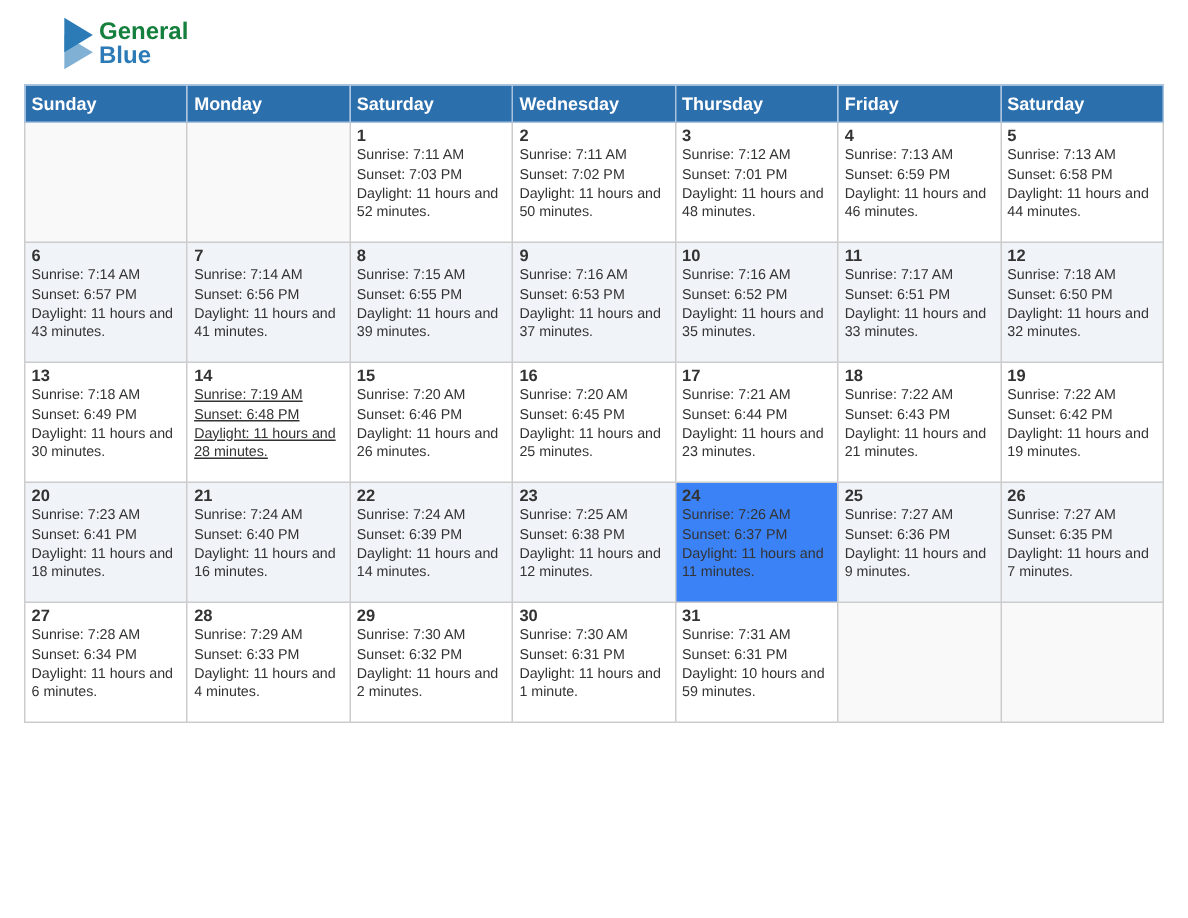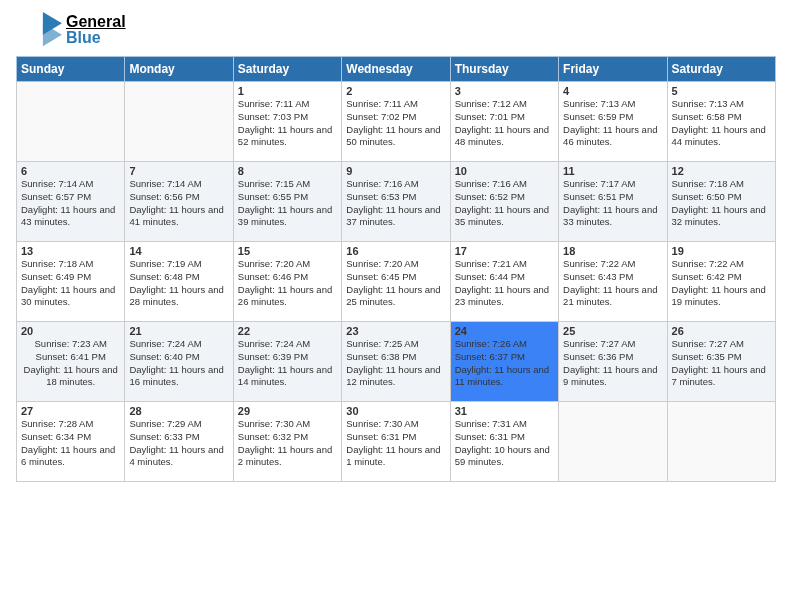--- a/index.html
+++ b/index.html
@@ -85,22 +85,21 @@
       height: 40px;
     }
     .logo-name {
       display: flex;
       flex-direction: column;
       line-height: 1;
     }
     .logo-general {
       font-size: 16px;
       font-weight: bold;
-      color: #000000;
-      text-decoration: underline;
+      color: #15803d;
     }
     .logo-blue {
       font-size: 16px;
       font-weight: bold;
       color: #2c7bb6;
     }
   </style>
 </head>
 <body>
 
@@ -216,21 +215,21 @@
         </tr>
         <tr>
           <td>
             <div class="day-num">13</div>
             <div class="cell-info" style="white-space: pre-line;">Sunrise: 7:18 AM
 Sunset: 6:49 PM
 Daylight: 11 hours and 30 minutes.</div>
           </td>
           <td>
             <div class="day-num">14</div>
-            <div class="cell-info" style="white-space: pre-line;">Sunrise: 7:19 AM
+            <div class="cell-info" style="white-space: pre-line; text-decoration: underline;">Sunrise: 7:19 AM
 Sunset: 6:48 PM
 Daylight: 11 hours and 28 minutes.</div>
           </td>
           <td>
             <div class="day-num">15</div>
             <div class="cell-info" style="white-space: pre-line;">Sunrise: 7:20 AM
 Sunset: 6:46 PM
 Daylight: 11 hours and 26 minutes.</div>
           </td>
           <td>
@@ -254,21 +253,21 @@
           <td>
             <div class="day-num">19</div>
             <div class="cell-info" style="white-space: pre-line;">Sunrise: 7:22 AM
 Sunset: 6:42 PM
 Daylight: 11 hours and 19 minutes.</div>
           </td>
         </tr>
         <tr>
           <td style="background: rgb(240, 244, 248); margin-left: 42px;">
             <div class="day-num">20</div>
-            <div class="cell-info" style="white-space: pre-line; text-align: center;">Sunrise: 7:23 AM
+            <div class="cell-info" style="white-space: pre-line;">Sunrise: 7:23 AM
 Sunset: 6:41 PM
 Daylight: 11 hours and 18 minutes.</div>
           </td>
           <td style="background: rgb(240, 244, 248);">
             <div class="day-num">21</div>
             <div class="cell-info" style="white-space: pre-line;">Sunrise: 7:24 AM
 Sunset: 6:40 PM
 Daylight: 11 hours and 16 minutes.</div>
           </td>
           <td style="background: rgb(240, 244, 248);">

